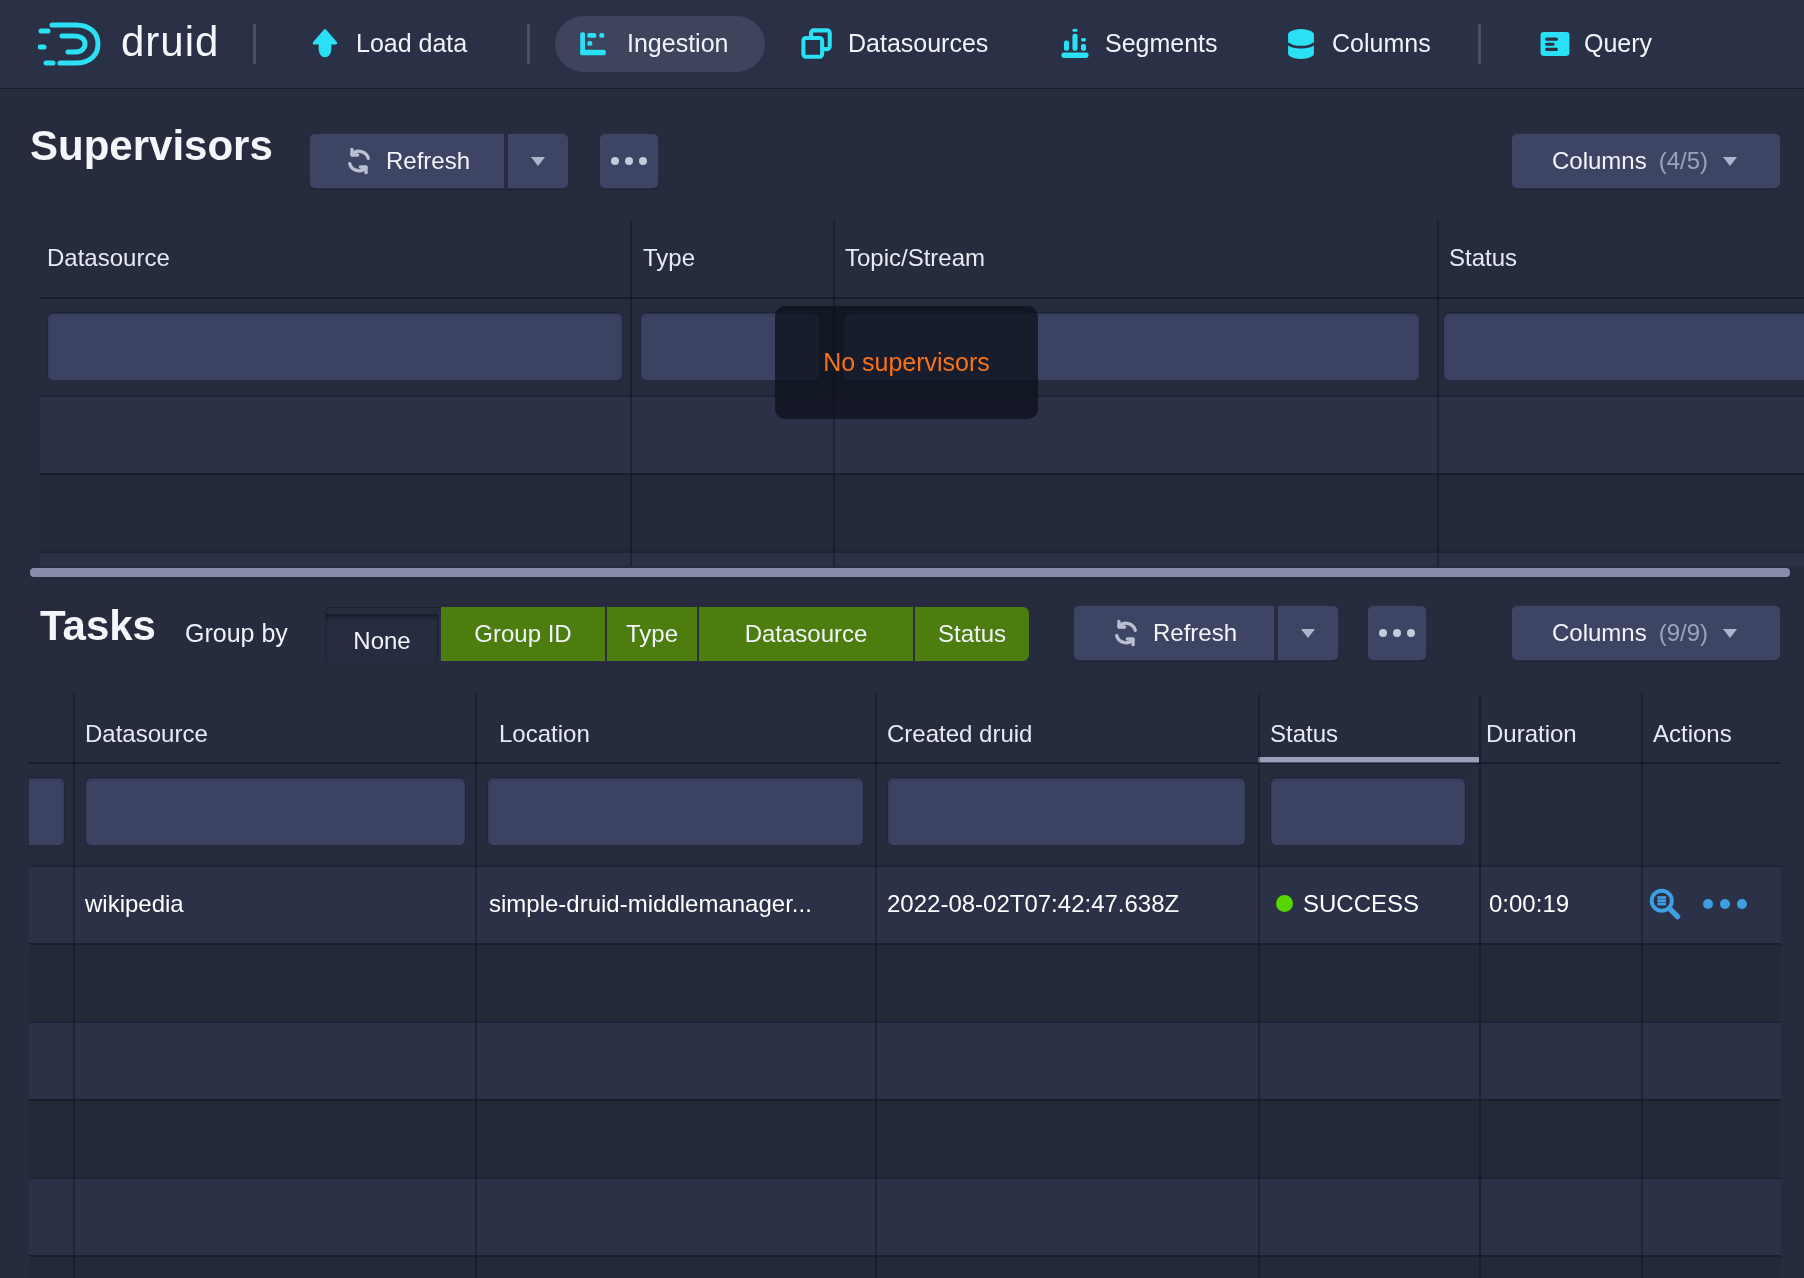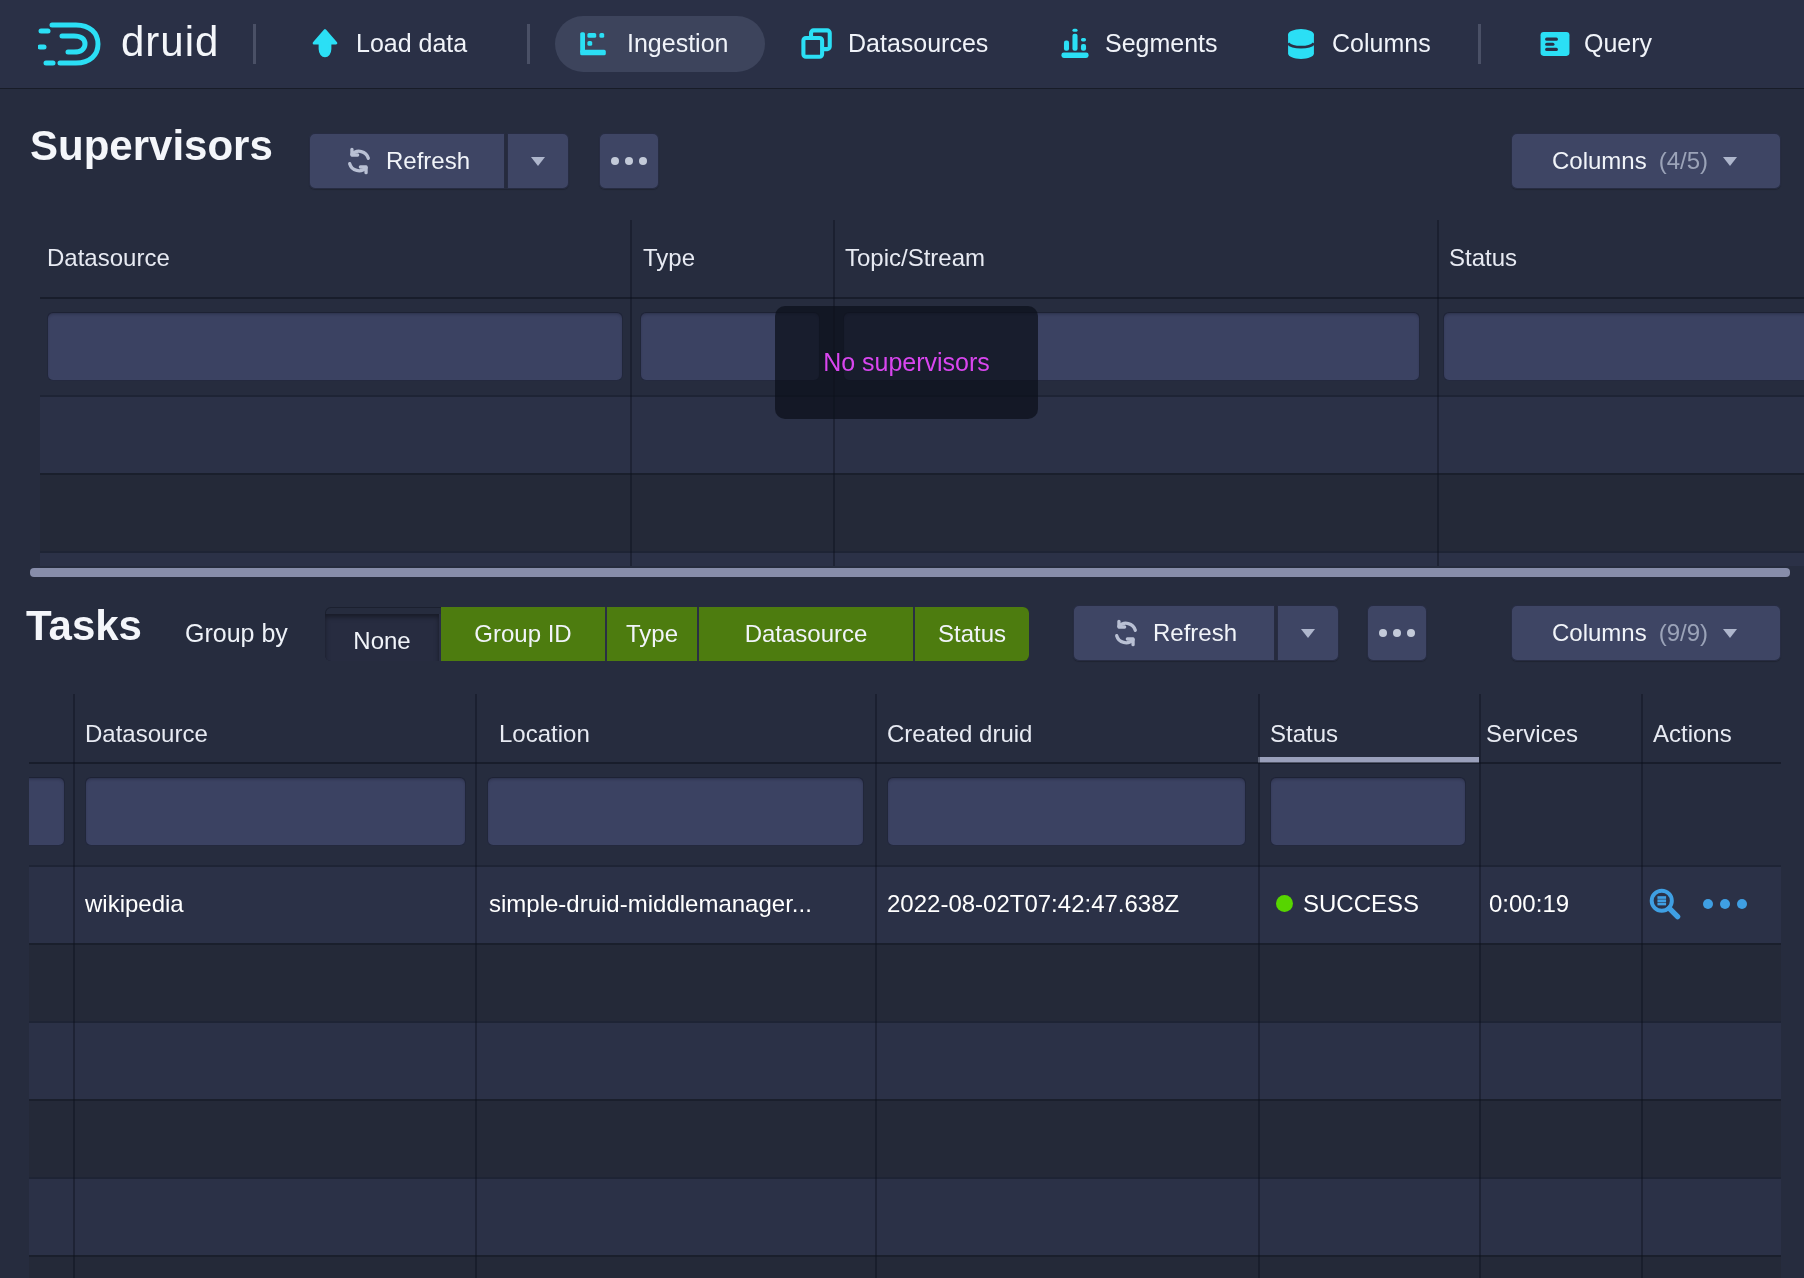--- a/index.html
+++ b/index.html
@@ -52,21 +52,21 @@
     box-shadow:inset 0 0 0 1px rgba(13,17,28,.5), inset 0 2px 3px rgba(13,17,28,.35); }
   .row { position:absolute; left:0; right:0; border-top:2px solid rgba(13,17,28,.4); }
   .row.light { background:#2b3147; }
   .row.dark  { background:#242938; }
   .cell-text { position:absolute; font-size:24px; color:#ffffff; white-space:nowrap; }
   .sort-underline { position:absolute; height:6px; background:#9aa0bb; }
 
   #no-supervisors { position:absolute; left:775px; top:306px; width:263px; height:113px;
     background:rgba(12,16,27,.74); border-radius:10px;
     display:flex; align-items:center; justify-content:center;
-    font-size:25px; color:#d946ef; }
+    font-size:25px; color:#f97316; }
 
   #sup-scrollbar { position:absolute; left:30px; top:568px; width:1760px; height:9px;
     background:#878daa; border-radius:4px; }
 
   .status-dot { display:inline-block; width:17px; height:17px; border-radius:50%;
     background:#57d500; }
   .group-by-label { position:absolute; font-size:25px; color:#eef2f8; }
 </style>
 </head>
 <body>
@@ -187,21 +187,21 @@
 
     <div class="col-div" style="left:590px;"></div>
     <div class="col-div" style="left:793px;"></div>
     <div class="col-div" style="left:1397px;"></div>
   </div>
 
   <div id="no-supervisors">No supervisors</div>
 
   <div id="sup-scrollbar"></div>
 
-  <div class="section-title" style="left:26px; top:602px;">Tasks</div>
+  <div class="section-title" style="left:40px; top:602px;">Tasks</div>
   <div class="group-by-label" style="left:185px; top:619px;">Group by</div>
 
   <div class="btn-group" style="left:325px; top:607px;">
     <div class="grp-btn active" style="width:116px;margin-top:7px;">None</div>
     <div class="grp-btn" style="width:166px;">Group ID</div>
     <div class="grp-btn" style="width:92px;">Type</div>
     <div class="grp-btn" style="width:216px;">Datasource</div>
     <div class="grp-btn" style="width:114px;">Status</div>
   </div>
 
@@ -240,21 +240,21 @@
     <div class="row dark" style="top:249px; height:78px;"></div>
     <div class="row light" style="top:327px; height:78px;"></div>
     <div class="row dark" style="top:405px; height:78px;"></div>
     <div class="row light" style="top:483px; height:78px;"></div>
     <div class="row dark" style="top:561px; height:23px;"></div>
 
     <div class="th" style="left:56px;  top:26px;">Datasource</div>
     <div class="th" style="left:470px; top:26px;">Location</div>
     <div class="th" style="left:858px; top:26px;">Created druid</div>
     <div class="th" style="left:1241px;top:26px;">Status</div>
-    <div class="th" style="left:1457px;top:26px;">Services</div>
+    <div class="th" style="left:1457px;top:26px;">Duration</div>
     <div class="th" style="left:1624px;top:26px;">Actions</div>
     <div class="sort-underline" style="left:1229px; top:63px; width:221px;"></div>
     <div class="hdr-border" style="top:68px;"></div>
 
     <div class="filter-box" style="left:-10px; top:83px; width:46px;"></div>
     <div class="filter-box" style="left:56px;  top:83px; width:381px;"></div>
     <div class="filter-box" style="left:458px; top:83px; width:377px;"></div>
     <div class="filter-box" style="left:858px; top:83px; width:359px;"></div>
     <div class="filter-box" style="left:1241px;top:83px; width:196px;"></div>
 

